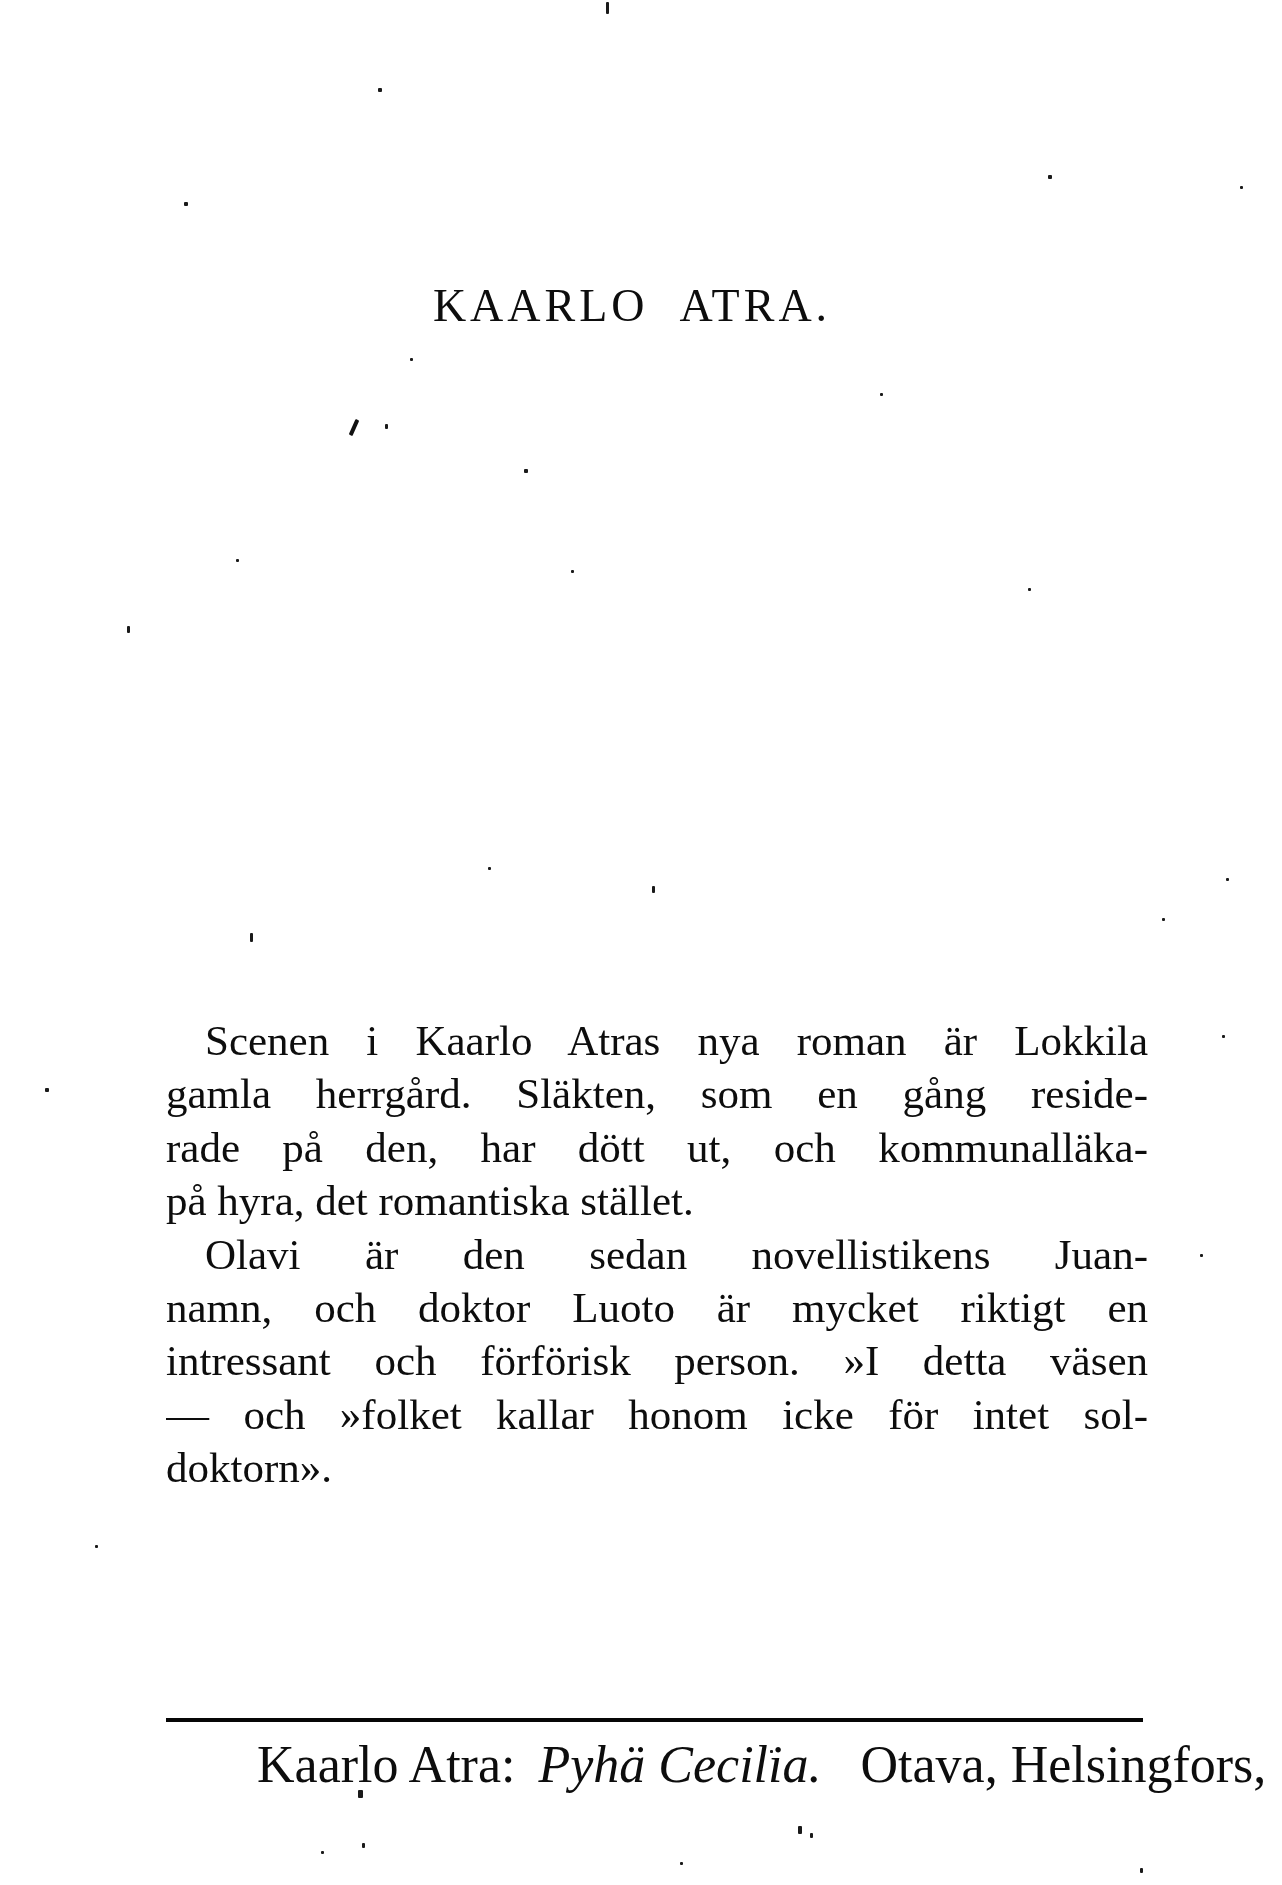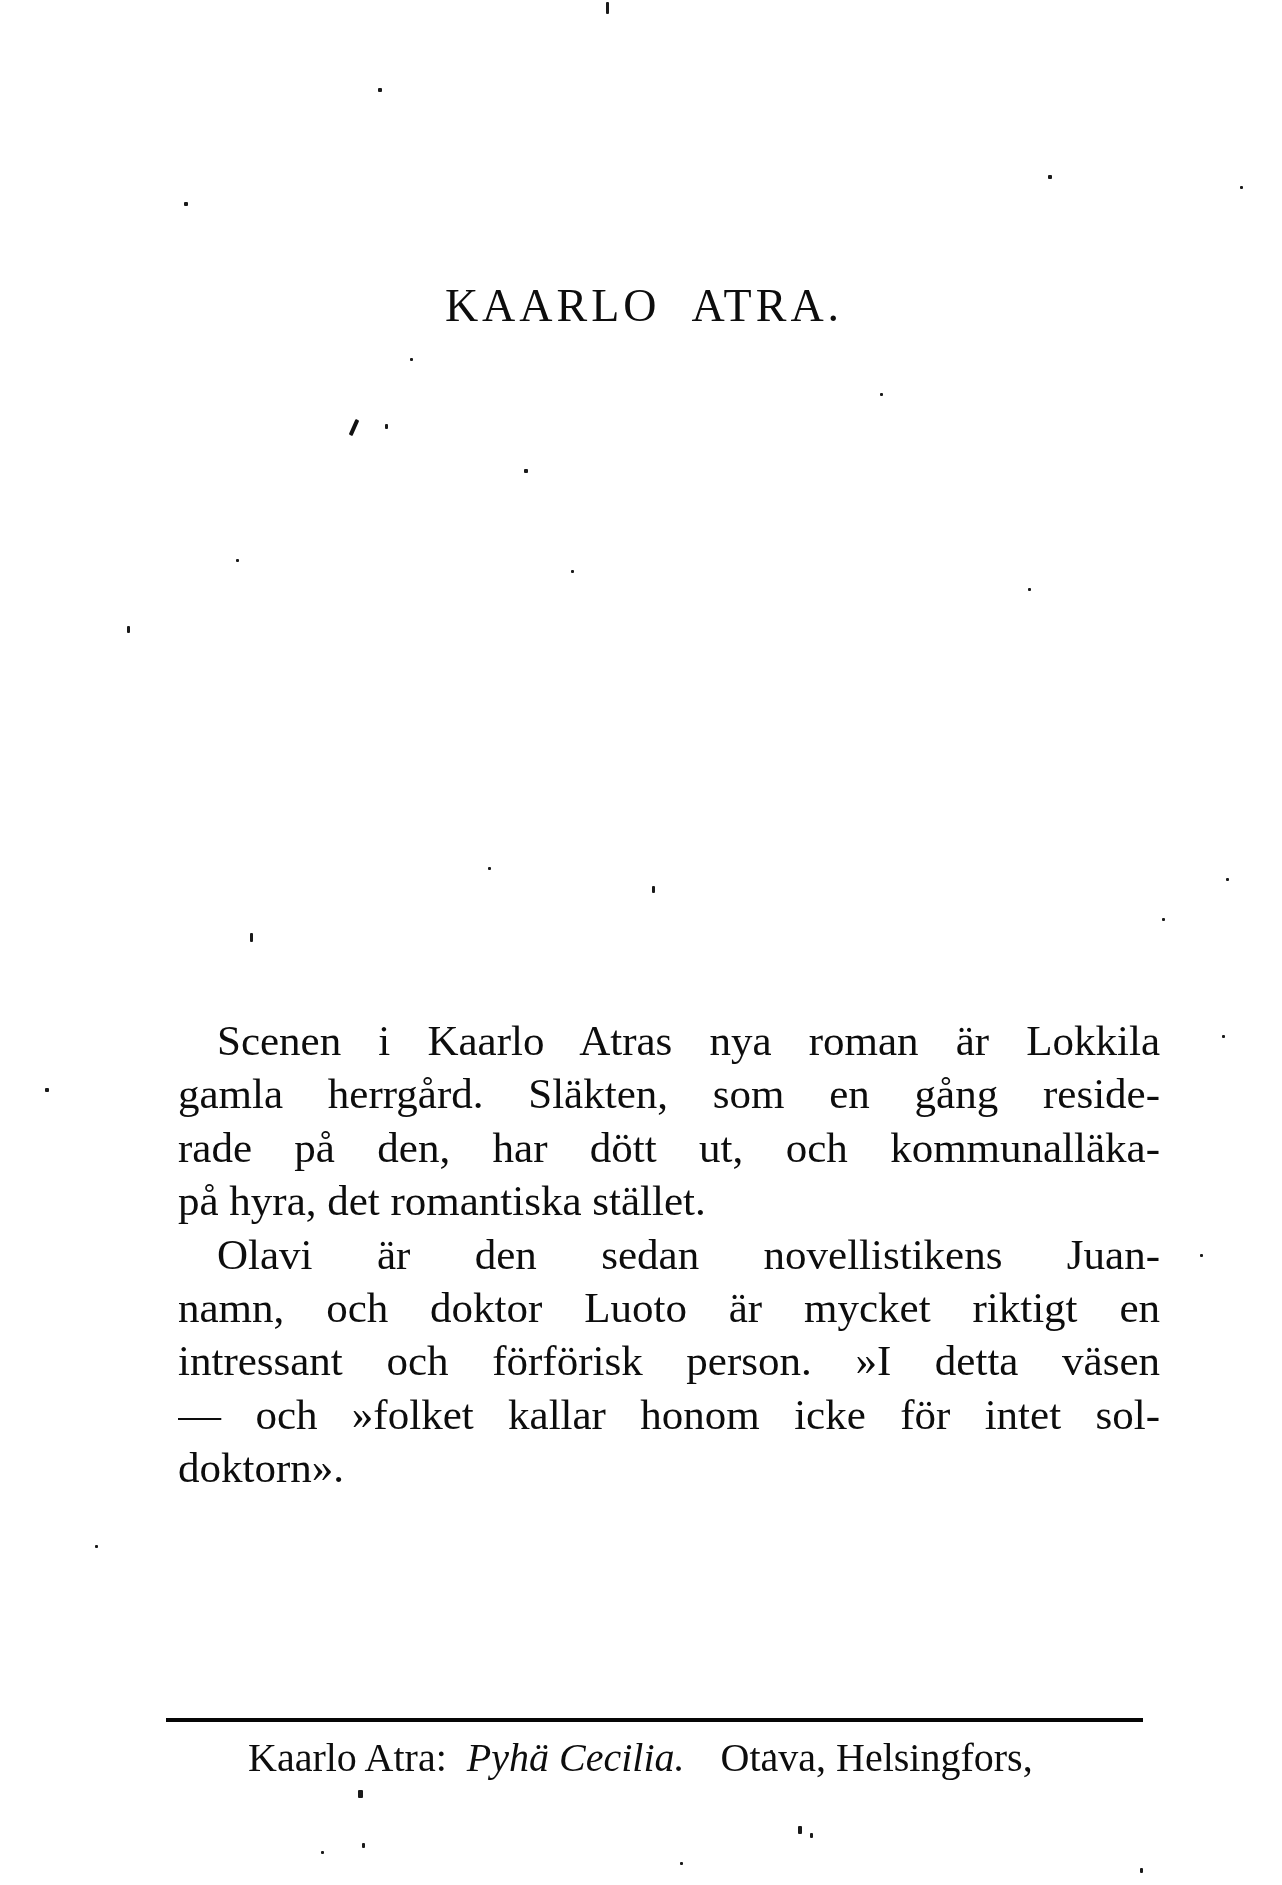--- a/index.html
+++ b/index.html
@@ -9,34 +9,34 @@
     height:1885px;
     background:#ffffff;
     margin:0 auto;
     overflow:hidden;
     font-family:"Liberation Serif","DejaVu Serif",serif;
     color:#0d0d0d;
   }
   .title{
     position:absolute;
     top:283px;
-    left:12px;
+    left:0;
     width:1264px;
     text-align:center;
     font-size:46px;
     line-height:1;
     letter-spacing:4px;
     word-spacing:18px;
     font-weight:400;
     font-family:Liberation Serif, serif;
   }
   .body-text{
     position:absolute;
     top:1014px;
-    left:178px;
+    left:166px;
     width:982px;
     font-size:43px;
   }
   .line{
     height:53.4px;
     line-height:53.4px;
     white-space:normal;
     overflow:hidden;
   }
   .line.j{
@@ -50,23 +50,23 @@
     position:absolute;
     top:1718px;
     left:166px;
     width:977px;
     height:4px;
     background:#060606;
   }
   .footnote{
     position:absolute;
     top:1734px;
-    left:248px;
+    left:257px;
     width:980px;
-    font-size:40px;
+    font-size:52px;
     line-height:1.2;
     white-space:nowrap;
   }
   .footnote .work{
     font-style:italic;
     margin-left:10px;
   }
   .footnote .publisher{
     margin-left:26px;
   }

